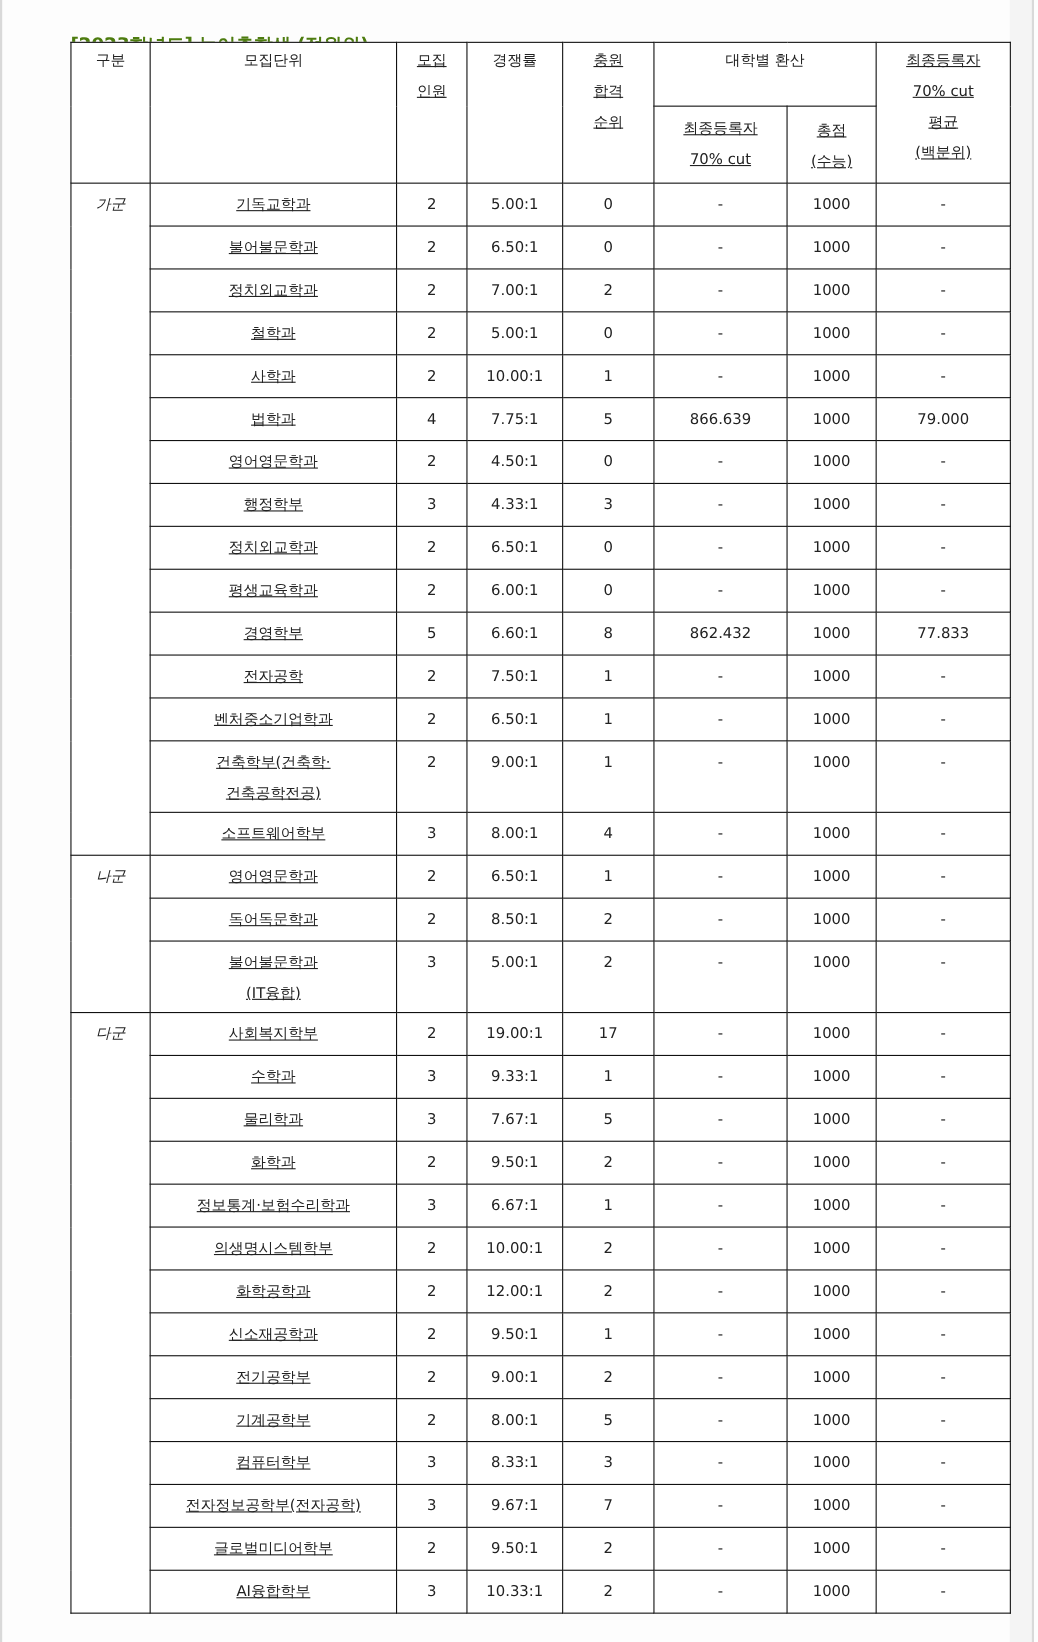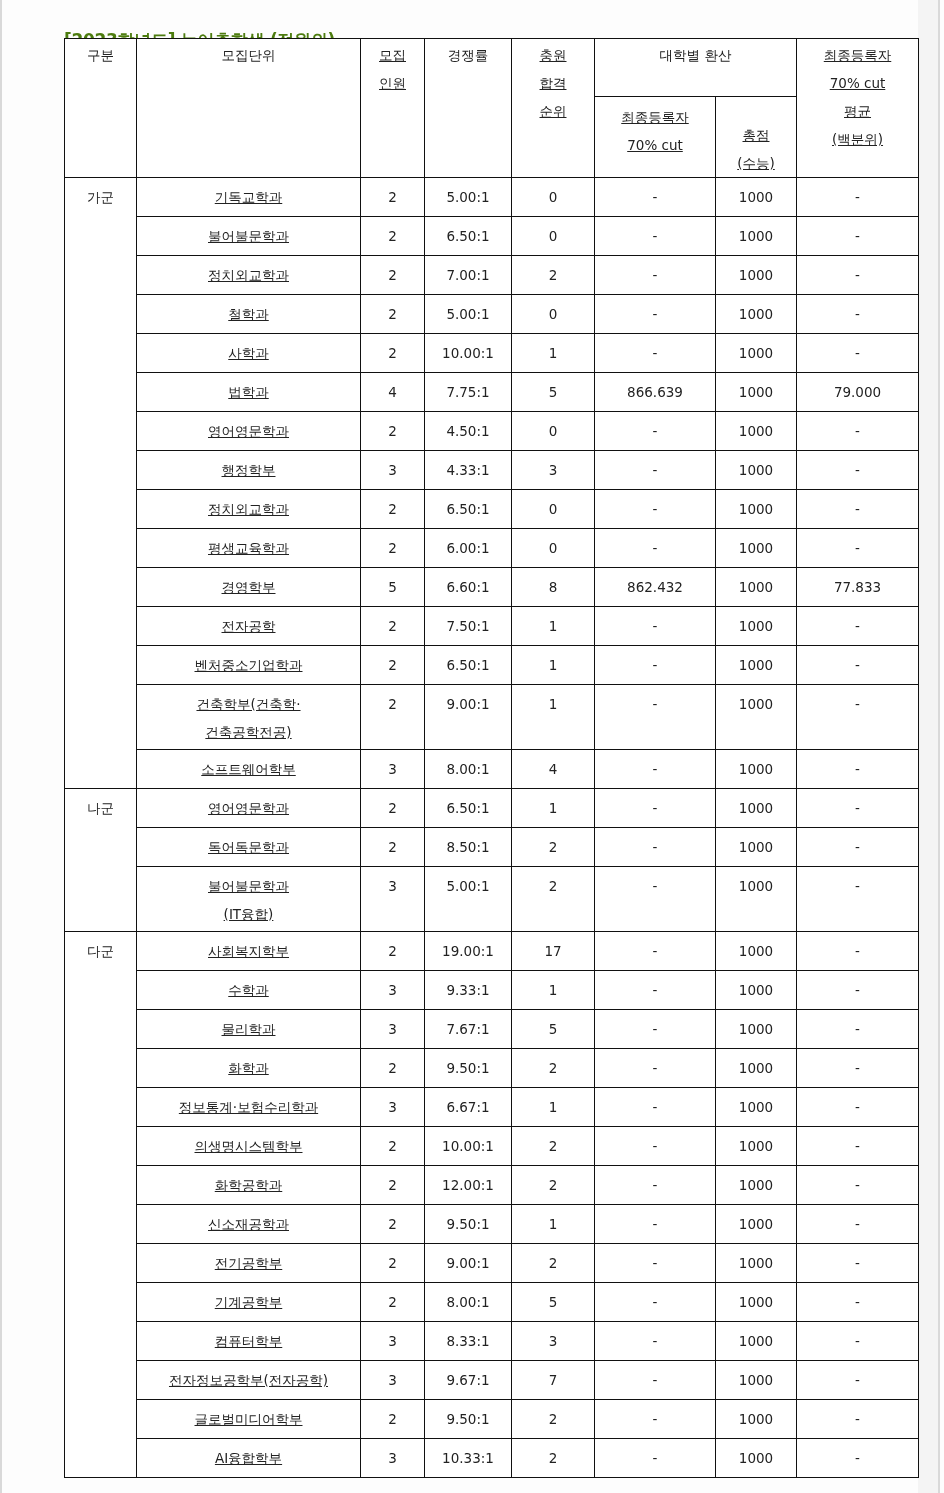--- a/index.html
+++ b/index.html
@@ -32,21 +32,21 @@
     vertical-align: top;
     font-weight: normal;
     padding: 0;
     line-height: 28px;
     color: #222;
   }
   table.admission th { padding-top: 2px; margin-top: 29px; }
   table.admission td { padding-top: 5px; padding-bottom: 5px; }
   table.admission td.two-line { padding-bottom: 3px; }
   .hdr-line { display: block; text-decoration: underline; }
-  .group-cell { vertical-align: top; }
+  .group-cell { vertical-align: top; font-style: italic; }
 </style>
 </head>
 <body>
 
 <div class="left-rule"></div>
 <div class="right-gutter"></div>
 <div class="right-rule"></div>
 
 <div class="title">[2023학년도] 농어촌학생 (정원외)</div>
 
@@ -81,21 +81,21 @@
         <span class="hdr-line">70% cut</span>
         <span class="hdr-line">평균</span>
         <span class="hdr-line">(백분위)</span>
       </th>
     </tr>
     <tr style="height:70px">
       <th style="padding-top:6px">
         <span class="hdr-line">최종등록자</span>
         <span class="hdr-line">70% cut</span>
       </th>
-      <th style="padding-top:24px">
+      <th style="padding-top:8px">
         <span class="hdr-line">총점</span>
         <span class="hdr-line">(수능)</span>
       </th>
     </tr>
   </thead>
   <tbody id="table-body">
       <tr>
         <td rowspan="15" class="group-cell">가군</td>
         <td>
           <span class="hdr-line">기독교학과</span>

